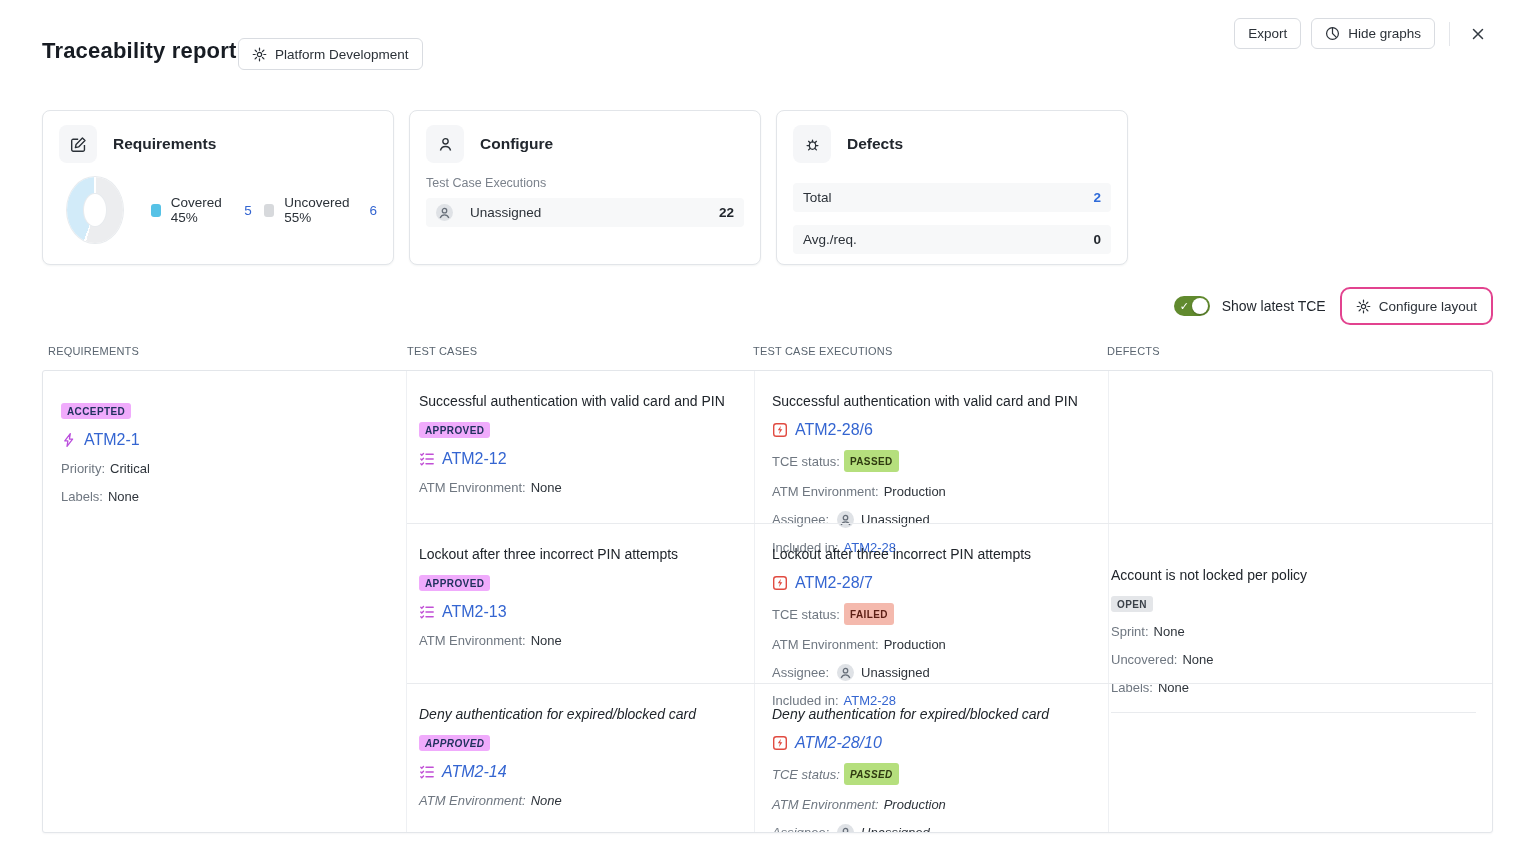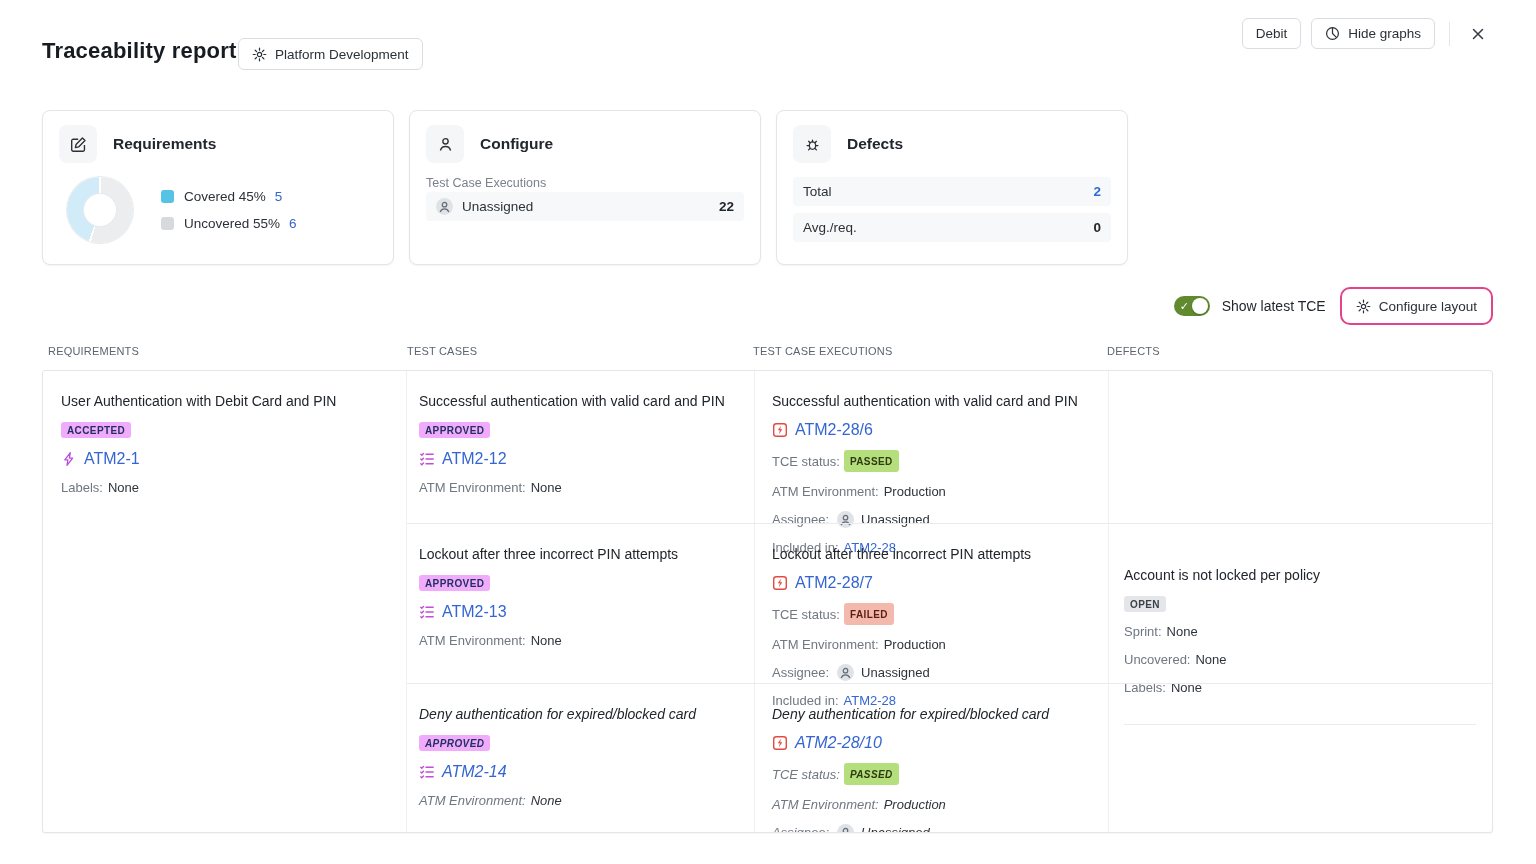--- a/index.html
+++ b/index.html
@@ -19,30 +19,30 @@
   .card { position:absolute; top:110px; width:352px; height:155px; background:#fff; border:1px solid #e2e5e9; border-radius:8px; box-shadow:0 1px 2px rgba(27,35,44,.05); padding:14px 16px; }
   .card-head { display:flex; align-items:center; gap:16px; }
   .card-icon-box { width:38px; height:38px; border-radius:8px; background:#f5f6f8; display:flex; align-items:center; justify-content:center; color:#2b3138; }
   .card-title { font-size:15.5px; font-weight:700; color:#22272e; }
 
   .req-body { display:flex; align-items:center; margin-top:14px; }
   .donut { width:66px; height:66px; margin-left:8px; border-radius:50%; position:relative;
     background:conic-gradient(#fff 0 2deg,#ecedef 2deg 196deg,#fff 196deg 200deg,#d2ebf9 200deg 358deg,#fff 358deg 360deg);
     box-shadow:0 0 0 1px #e8ebee; }
   .donut::after { content:""; position:absolute; inset:17px; border-radius:50%; background:#fff; box-shadow:0 0 0 1px #e8ebee; }
-  .legend { margin-left:28px; display:flex; flex-direction:column; gap:12px; }
+  .legend { margin-left:28px; display:flex; flex-direction:row; gap:12px; }
   .legend-row { display:flex; align-items:center; }
   .swatch { width:13px; height:13px; border-radius:3px; margin-right:10px; }
   .swatch.covered { background:#56c2e6; }
   .swatch.uncovered { background:#d7d9dc; }
   .legend-label { font-size:13.5px; font-weight:500; color:#2b3138; }
   .legend-count { font-size:13.5px; font-weight:500; color:#3465d1; margin-left:9px; cursor:pointer; text-decoration:none; }
 
   .card-sub { margin-top:13px; font-size:12.5px; color:#7b828c; }
-  .stat-row { margin-top:2px; height:29px; display:flex; align-items:center; background:#f7f8f9; border-radius:4px; padding:0 10px; font-size:13.5px; color:#2b3138; }
+  .stat-row { margin-top:8px; height:29px; display:flex; align-items:center; background:#f7f8f9; border-radius:4px; padding:0 10px; font-size:13.5px; color:#2b3138;gap:8px; }
   .stat-row .grow { flex:1; }
   .stat-val { font-weight:600; color:#22272e; }
   .stat-val.link { color:#2f6bd9; cursor:pointer; }
   .defect-rows { margin-top:12px; display:flex; flex-direction:column; gap:5px; }
   .avatar { width:17px; height:17px; margin-right:9px; }
 
   
   .controls { position:absolute; top:287px; right:43px; display:flex; align-items:center; }
   .toggle { position:relative; width:36px; height:20px; border-radius:10px; background:#618a2e; cursor:pointer; flex:0 0 auto; }
   .toggle .knob { position:absolute; top:2px; right:2px; width:16px; height:16px; border-radius:50%; background:#fff; box-shadow:0 1px 2px rgba(0,0,0,.25); }
@@ -57,21 +57,21 @@
   .trace-table { position:absolute; left:42px; top:370px; width:1451px; height:463px; border:1px solid #e3e6ea; border-radius:3px; background:#fff; display:flex; overflow:hidden; box-shadow:0 1px 2px rgba(27,35,44,.04); }
   .req-col { width:364px; flex:0 0 364px; border-right:1px solid #eef0f3; padding:21px 16px 0 18px; }
   .rows-col { flex:1; display:flex; flex-direction:column; }
   .sub-row { display:grid; grid-template-columns:348px 354px 1fr; }
   .sub-row + .sub-row { border-top:1px solid #e9ebee; }
   .sub-row.r1 { min-height:152px; } .sub-row.r2 { min-height:160px; } .sub-row.r3 { min-height:149px;font-style:italic; }
   .cell { padding:21px 16px 14px 12px; }
   .cell.tc { border-right:1px solid #eef0f3; }
   .cell.tce { border-right:1px solid #eef0f3; padding-left:17px; }
   .cell.def { padding-left:0; padding-right:0; }
-  .defect-card { margin:0 16px 0 15px; padding-bottom:28px; border-bottom:1px solid #e9ebee; }
+  .defect-card { margin:0 16px 0 2px; padding-bottom:16px; border-bottom:1px solid #e9ebee; }
   .sub-row.r2 .cell.def { padding-bottom:0; }
 
   .cell-title { font-size:14px; color:#20252b; line-height:19px; }
   .badge { display:inline-block; margin-top:11px; padding:3px 6px 2px; border-radius:3px; font-size:10px; font-weight:700; letter-spacing:.4px; }
   .badge.issue { background:#f0abfc; color:#21315e; }
   .badge.open  { background:#e4e6e9; color:#3b4149; }
   .badge.passed { background:#b5df7d; color:#2f3a10; margin:0 0 0 4px; }
   .badge.failed { background:#f4b9ad; color:#5c1f15; margin:0 0 0 4px; }
   .key-row { display:flex; align-items:center; gap:7px; margin-top:12px; }
   .key-row.tight { margin-top:10px; }
@@ -132,21 +132,21 @@
 
   <h1 class="page-title">Traceability report</h1>
   <button class="scope-btn">
     <svg class="icon" width="15" height="15">
         <use href="#icon-gear"></use>
       </svg>
     <span>Platform Development</span>
   </button>
   <div class="top-right">
     <button class="btn">
-      <span>Debit</span>
+      <span>Export</span>
     </button>
     <button class="btn">
       <svg class="icon" width="15" height="15">
           <use href="#icon-pie"></use>
         </svg>
       <span>Hide graphs</span>
     </button>
     <div class="vdivider"></div>
     <button class="close-btn">
       <svg width="16" height="16">
@@ -243,27 +243,30 @@
   <div class="col-headers">
     <span style="left:48px">REQUIREMENTS</span>
     <span style="left:407px">TEST CASES</span>
     <span style="left:753px">TEST CASE EXECUTIONS</span>
     <span style="left:1107px">DEFECTS</span>
   </div>
 
   <div class="trace-table">
 
     <div class="req-col">
-      <div class="cell-title">User Authentication with Debit Card and PIN</div>
       <span class="badge issue">ACCEPTED</span>
       <div class="key-row">
         <svg width="16" height="16">
             <use href="#icon-req"></use>
           </svg>
         <a class="key-link">ATM2-1</a>
+      </div>
+      <div class="meta">
+        <span>Priority:</span>
+        <span class="val">Critical</span>
       </div>
       <div class="meta">
         <span>Labels:</span>
         <span class="val">None</span>
       </div>
     </div>
 
     <div class="rows-col">
 
       <div class="sub-row r1">

